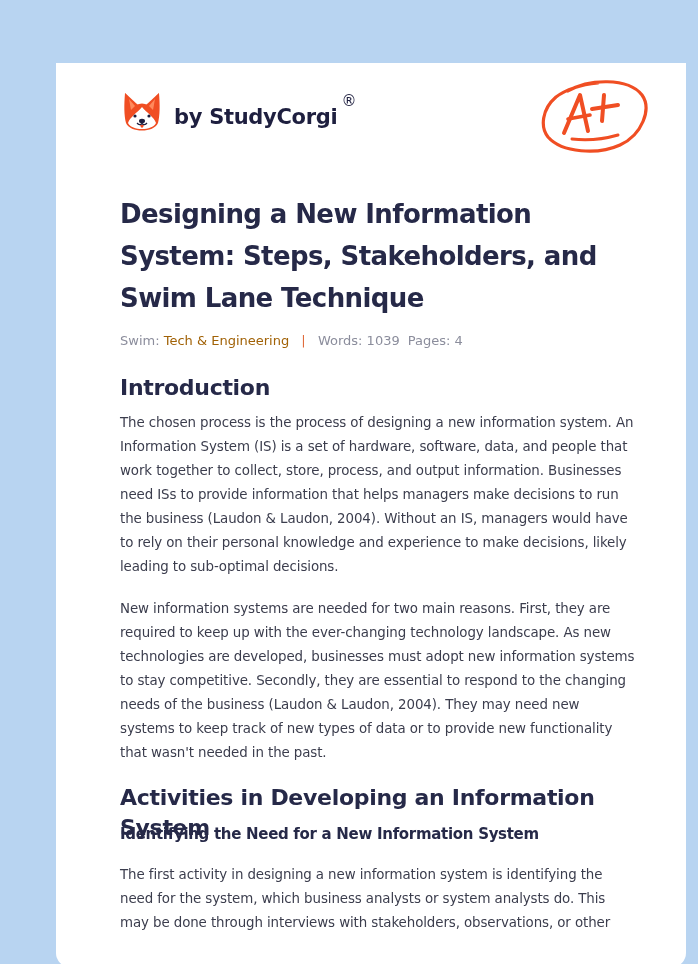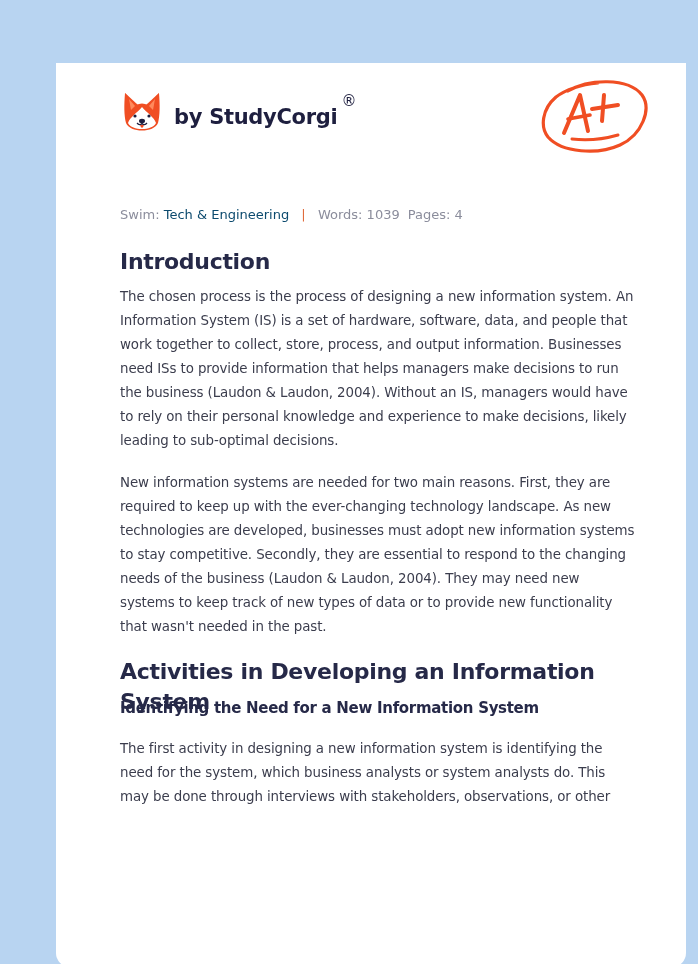--- a/index.html
+++ b/index.html
@@ -83,21 +83,21 @@
       letter-spacing: -0.6px;
     }
     .meta {
       margin-top: 12px;
       font-size: 13px;
       color: #8b8d9c;
       font-family: "DejaVu Sans", sans-serif;
       height: 20px;
       line-height: 20px;
     }
-    .meta .topic-val { color: #0c4a6e; }
+    .meta .topic-val { color: #a16207; }
     .meta .sep { color: #e06a3a; margin: 0 8px; }
     .meta .gap { margin-left: 4px; }
     h2 {
       margin: 0;
       font-family: "DejaVu Sans", sans-serif;
       font-weight: bold;
       font-size: 22px;
       color: #262948;
       letter-spacing: -0.3px;
     }
@@ -159,20 +159,21 @@
       <path d="M30 18 C50 6, 90 4, 104 22 C114 36, 104 62, 82 72 C60 82, 24 80, 10 64 C2 54, 4 36, 18 24 C26 18, 40 12, 60 10" stroke="#f04e23" stroke-width="3.2" fill="none" stroke-linecap="round"></path>
       <path d="M26 60 L42 22 L50 58" stroke="#f04e23" stroke-width="4" fill="none" stroke-linecap="round" stroke-linejoin="round"></path>
       <path d="M30 46 L52 42" stroke="#f04e23" stroke-width="3.6" fill="none" stroke-linecap="round"></path>
       <path d="M66 22 L64 48" stroke="#f04e23" stroke-width="4" fill="none" stroke-linecap="round"></path>
       <path d="M54 36 L80 32" stroke="#f04e23" stroke-width="4" fill="none" stroke-linecap="round"></path>
       <path d="M34 66 C50 68, 66 66, 80 62" stroke="#f04e23" stroke-width="3" fill="none" stroke-linecap="round"></path>
     </svg>
   </div>
 
   <div class="content">
+    <h1>Designing a New Information System: Steps, Stakeholders, and Swim Lane Technique</h1>
 
     <div class="meta">
       <span>Swim:</span>
       <span class="topic-val">Tech &amp; Engineering</span>
       <span class="sep">|</span>
       <span>Words:</span>
       <span>1039</span>
       <span class="gap">Pages:</span>
       <span>4</span>
     </div>

